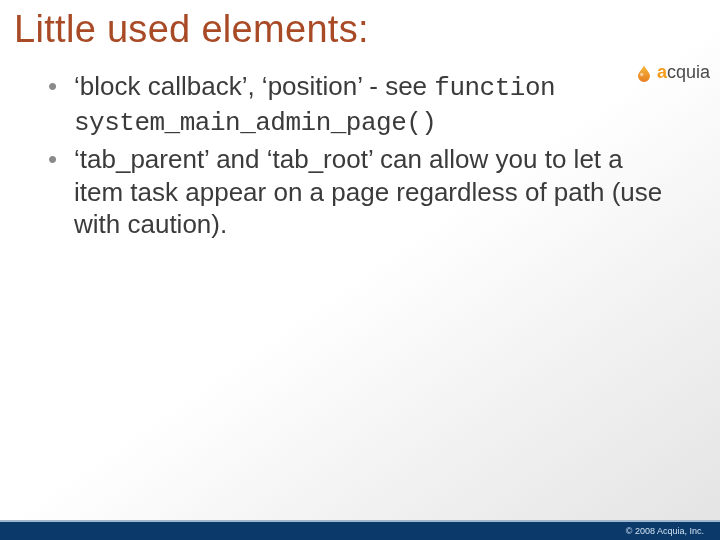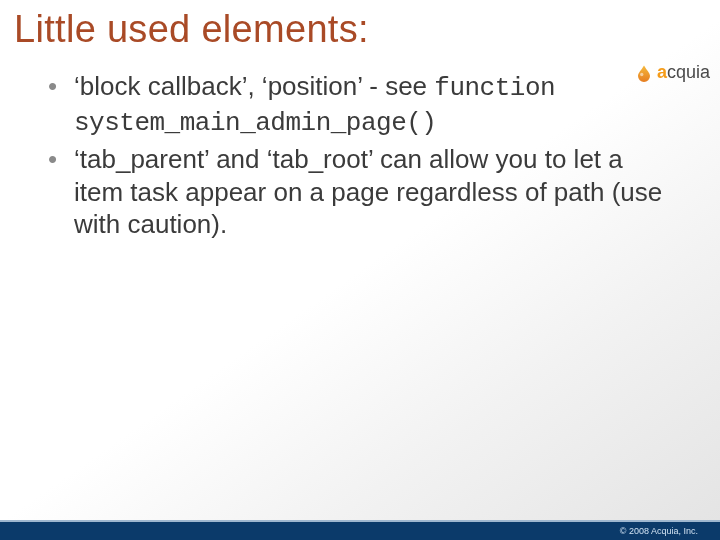--- a/index.html
+++ b/index.html
@@ -78,21 +78,21 @@
     left: 0; bottom: 14px; width: 100%; height: 6px;
     background: #9fb7cf;
   }
   .footer .band-dark {
     position: absolute;
     left: 0; bottom: 0; width: 100%; height: 18px;
     background: #0b3a6a;
     display: flex;
     align-items: center;
     justify-content: flex-end;
-    padding-right: 22px;
+    padding-right: 16px;
   }
   .footer .copyright {
     color: #cfe1f2;
     font-size: 9px;
   }
 </style>
 </head>
 <body>
 
 <div class="slide">

